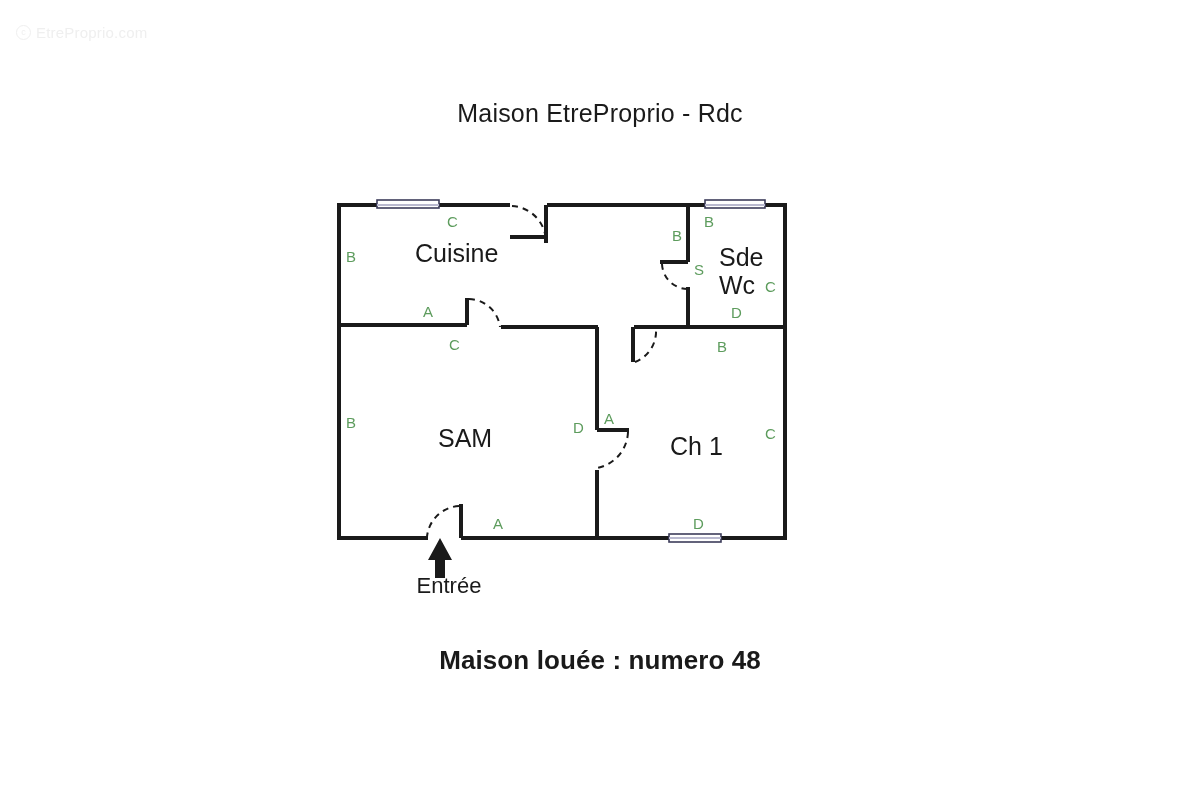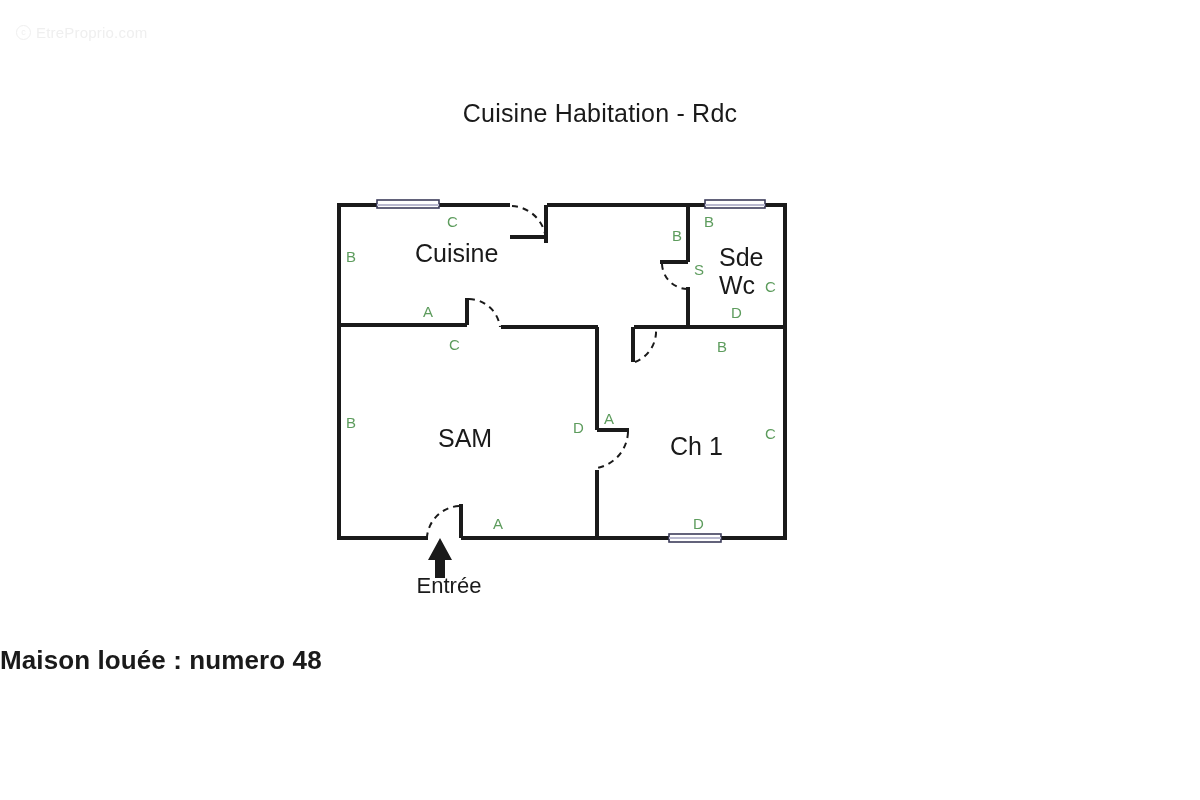--- a/index.html
+++ b/index.html
@@ -52,20 +52,21 @@
     text-align: center;
     font-size: 25px;
     font-weight: 400;
     letter-spacing: 0.2px;
   }
   #plan-caption {
     position: absolute;
     left: 0;
     top: 645px;
     width: 1200px;
+    text-align: center;
     font-size: 26px;
     font-weight: 700;
     letter-spacing: 0.1px;
   }
   #entrance-label {
     position: absolute;
     left: 4px;
     top: 573px;
     width: 1200px;
     text-align: center;
@@ -96,21 +97,21 @@
   }
 </style>
 </head>
 <body>
 
 <div id="watermark">
   <span class="wm-mark">c</span>
   <span>EtreProprio.com</span>
 </div>
 
-<div id="plan-title">Cuisine Habitation - Rdc</div>
+<div id="plan-title">Maison EtreProprio - Rdc</div>
 
 <div id="plan-canvas">
 <svg width="1200" height="800" viewBox="0 0 1200 800" xmlns="http://www.w3.org/2000/svg">
 
   <g stroke="#1a1a1a" stroke-width="4" fill="none" stroke-linecap="butt">
 
     <path d="M338 205 L377 205"></path>
 
     <path d="M439 205 L510 205"></path>
 

